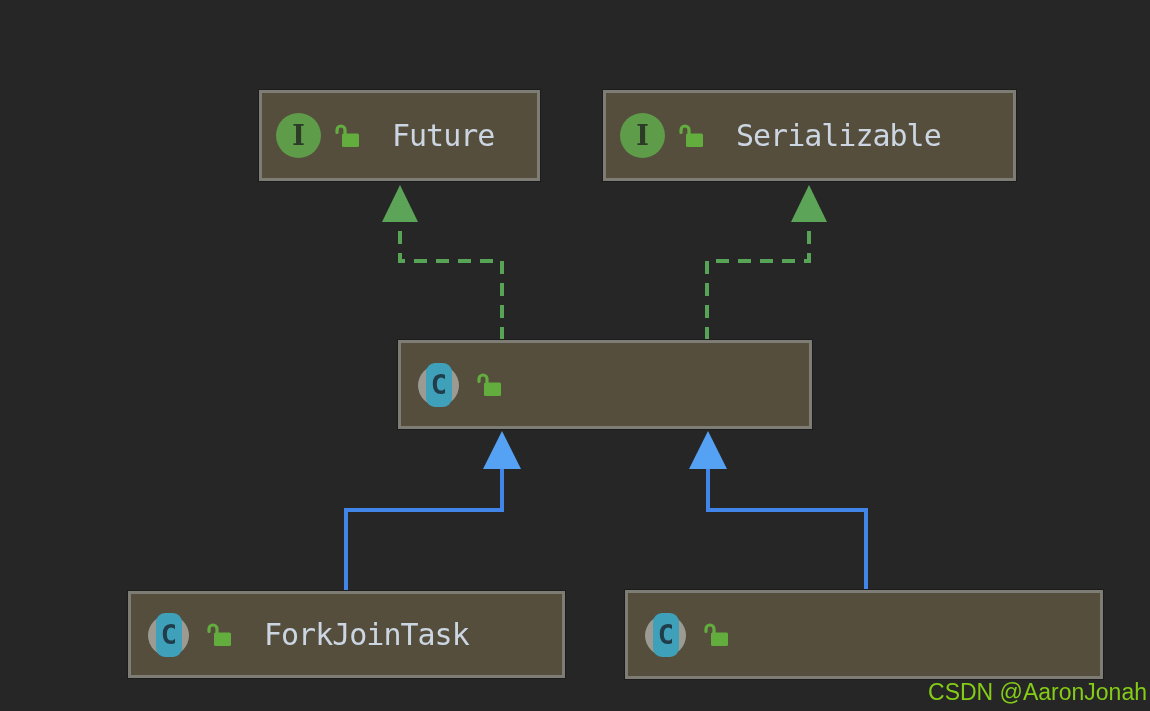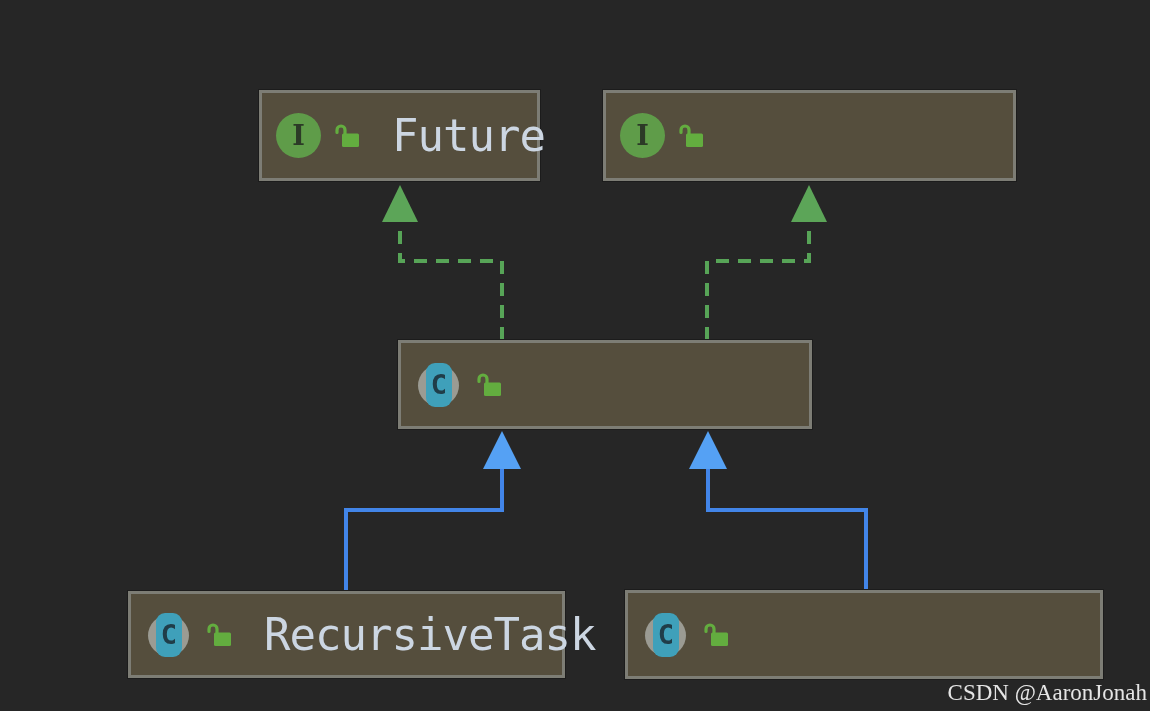--- a/index.html
+++ b/index.html
@@ -24,21 +24,21 @@
     cursor:default;
   }
   .node-future        {left:259px;top:90px; width:281px;height:91px;}
   .node-serializable  {left:603px;top:90px; width:413px;height:91px;}
   .node-forkjointask  {left:398px;top:340px;width:414px;height:89px;}
   .node-recursivetask {left:128px;top:591px;width:437px;height:87px;}
   .node-recursiveaction{left:625px;top:590px;width:478px;height:89px;}
 
   .node-label{
     margin-left:30px;
-    font-size:44px;
+    font-size:30px;
     font-weight:500;
     color:#ccd6e2;
     letter-spacing:-1px;
     white-space:nowrap;
   }
 
   
   .iface-badge{
     width:45px;height:45px;border-radius:50%;
     background:#5f9c49;
@@ -58,22 +58,22 @@
   .aclass-badge .teal-bar{
     position:absolute;left:11px;top:1px;width:26px;height:44px;
     border-radius:9px;background:#3fa0ba;
     display:flex;align-items:center;justify-content:center;
     font-family:"DejaVu Sans Mono", monospace;
     font-weight:bold;font-size:27px;color:#203d49;
   }
   .lock-icon{flex:0 0 auto;margin-left:14px;}
   .watermark{
     position:absolute;right:3px;bottom:5px;z-index:3;
-    font-family:Liberation Serif, serif;
-    font-size:23px;color:#e5e5e5;
+    font-family:Liberation Sans, sans-serif;
+    font-size:23px;color:#84cc16;
   }
 </style>
 </head>
 <body>
 
 <div class="canvas">
 
   <svg class="edges" xmlns="http://www.w3.org/2000/svg">
 
     <path d="M502 340 V261 H400 V222" fill="none" stroke-width="4" stroke-dasharray="13 9" stroke="#57a457"></path>
@@ -97,20 +97,21 @@
     </svg>
     <span class="node-label">Future</span>
   </div>
 
   <div class="node node-serializable">
     <span class="iface-badge">I</span>
     <svg class="lock-icon" width="27" height="26" viewBox="0 0 27 26">
       <rect x="7" y="10.5" width="17" height="13.5" rx="1.5" fill="#63ad3f"></rect>
       <path d="M10 11 V7 a4 4 0 0 0 -8 0 v2.5" fill="none" stroke="#63ad3f" stroke-width="3.2" stroke-linecap="round"></path>
     </svg>
+    <span class="node-label">Serializable</span>
   </div>
 
   <div class="node node-forkjointask">
     <span class="aclass-badge">
       <span class="paren-circle"></span>
       <span class="teal-bar">C</span>
     </span>
     <svg class="lock-icon" width="27" height="26" viewBox="0 0 27 26">
       <rect x="7" y="10.5" width="17" height="13.5" rx="1.5" fill="#63ad3f"></rect>
       <path d="M10 11 V7 a4 4 0 0 0 -8 0 v2.5" fill="none" stroke="#63ad3f" stroke-width="3.2" stroke-linecap="round"></path>
@@ -119,21 +120,21 @@
 
   <div class="node node-recursivetask">
     <span class="aclass-badge">
       <span class="paren-circle"></span>
       <span class="teal-bar">C</span>
     </span>
     <svg class="lock-icon" width="27" height="26" viewBox="0 0 27 26">
       <rect x="7" y="10.5" width="17" height="13.5" rx="1.5" fill="#63ad3f"></rect>
       <path d="M10 11 V7 a4 4 0 0 0 -8 0 v2.5" fill="none" stroke="#63ad3f" stroke-width="3.2" stroke-linecap="round"></path>
     </svg>
-    <span class="node-label">RecursiveTask</span>
+    <span class="node-label">ForkJoinTask</span>
   </div>
 
   <div class="node node-recursiveaction">
     <span class="aclass-badge">
       <span class="paren-circle"></span>
       <span class="teal-bar">C</span>
     </span>
     <svg class="lock-icon" width="27" height="26" viewBox="0 0 27 26">
       <rect x="7" y="10.5" width="17" height="13.5" rx="1.5" fill="#63ad3f"></rect>
       <path d="M10 11 V7 a4 4 0 0 0 -8 0 v2.5" fill="none" stroke="#63ad3f" stroke-width="3.2" stroke-linecap="round"></path>

